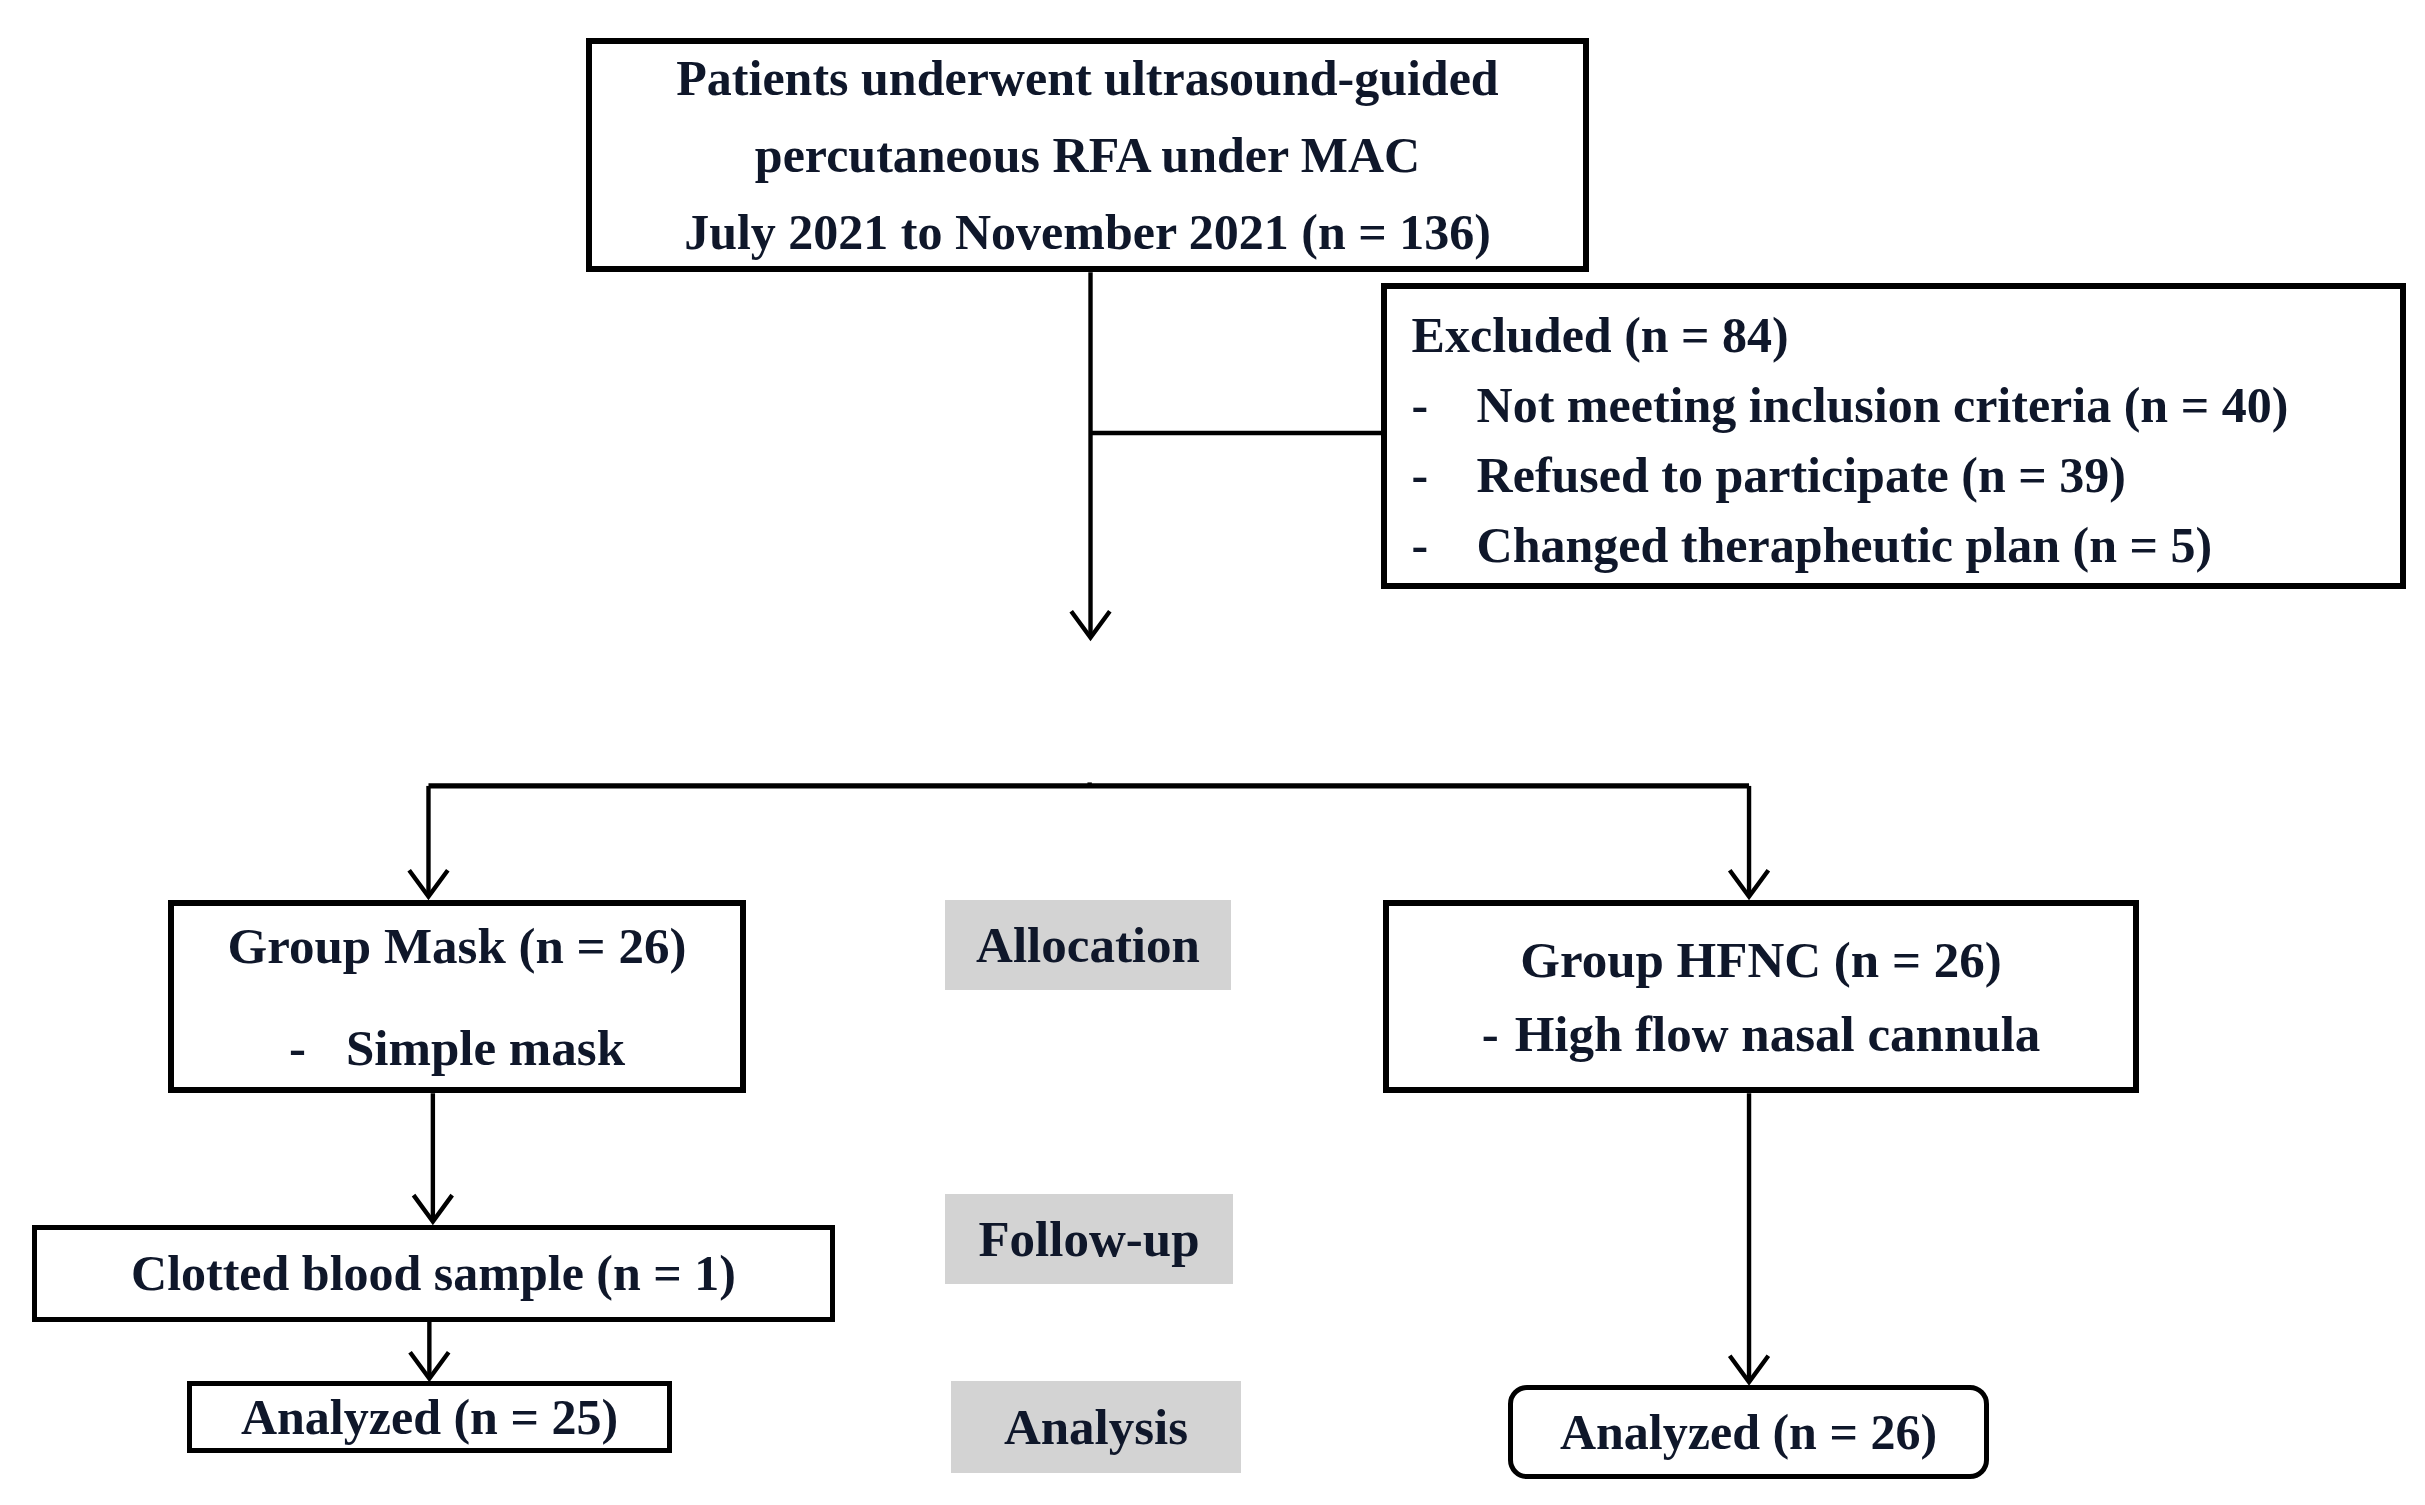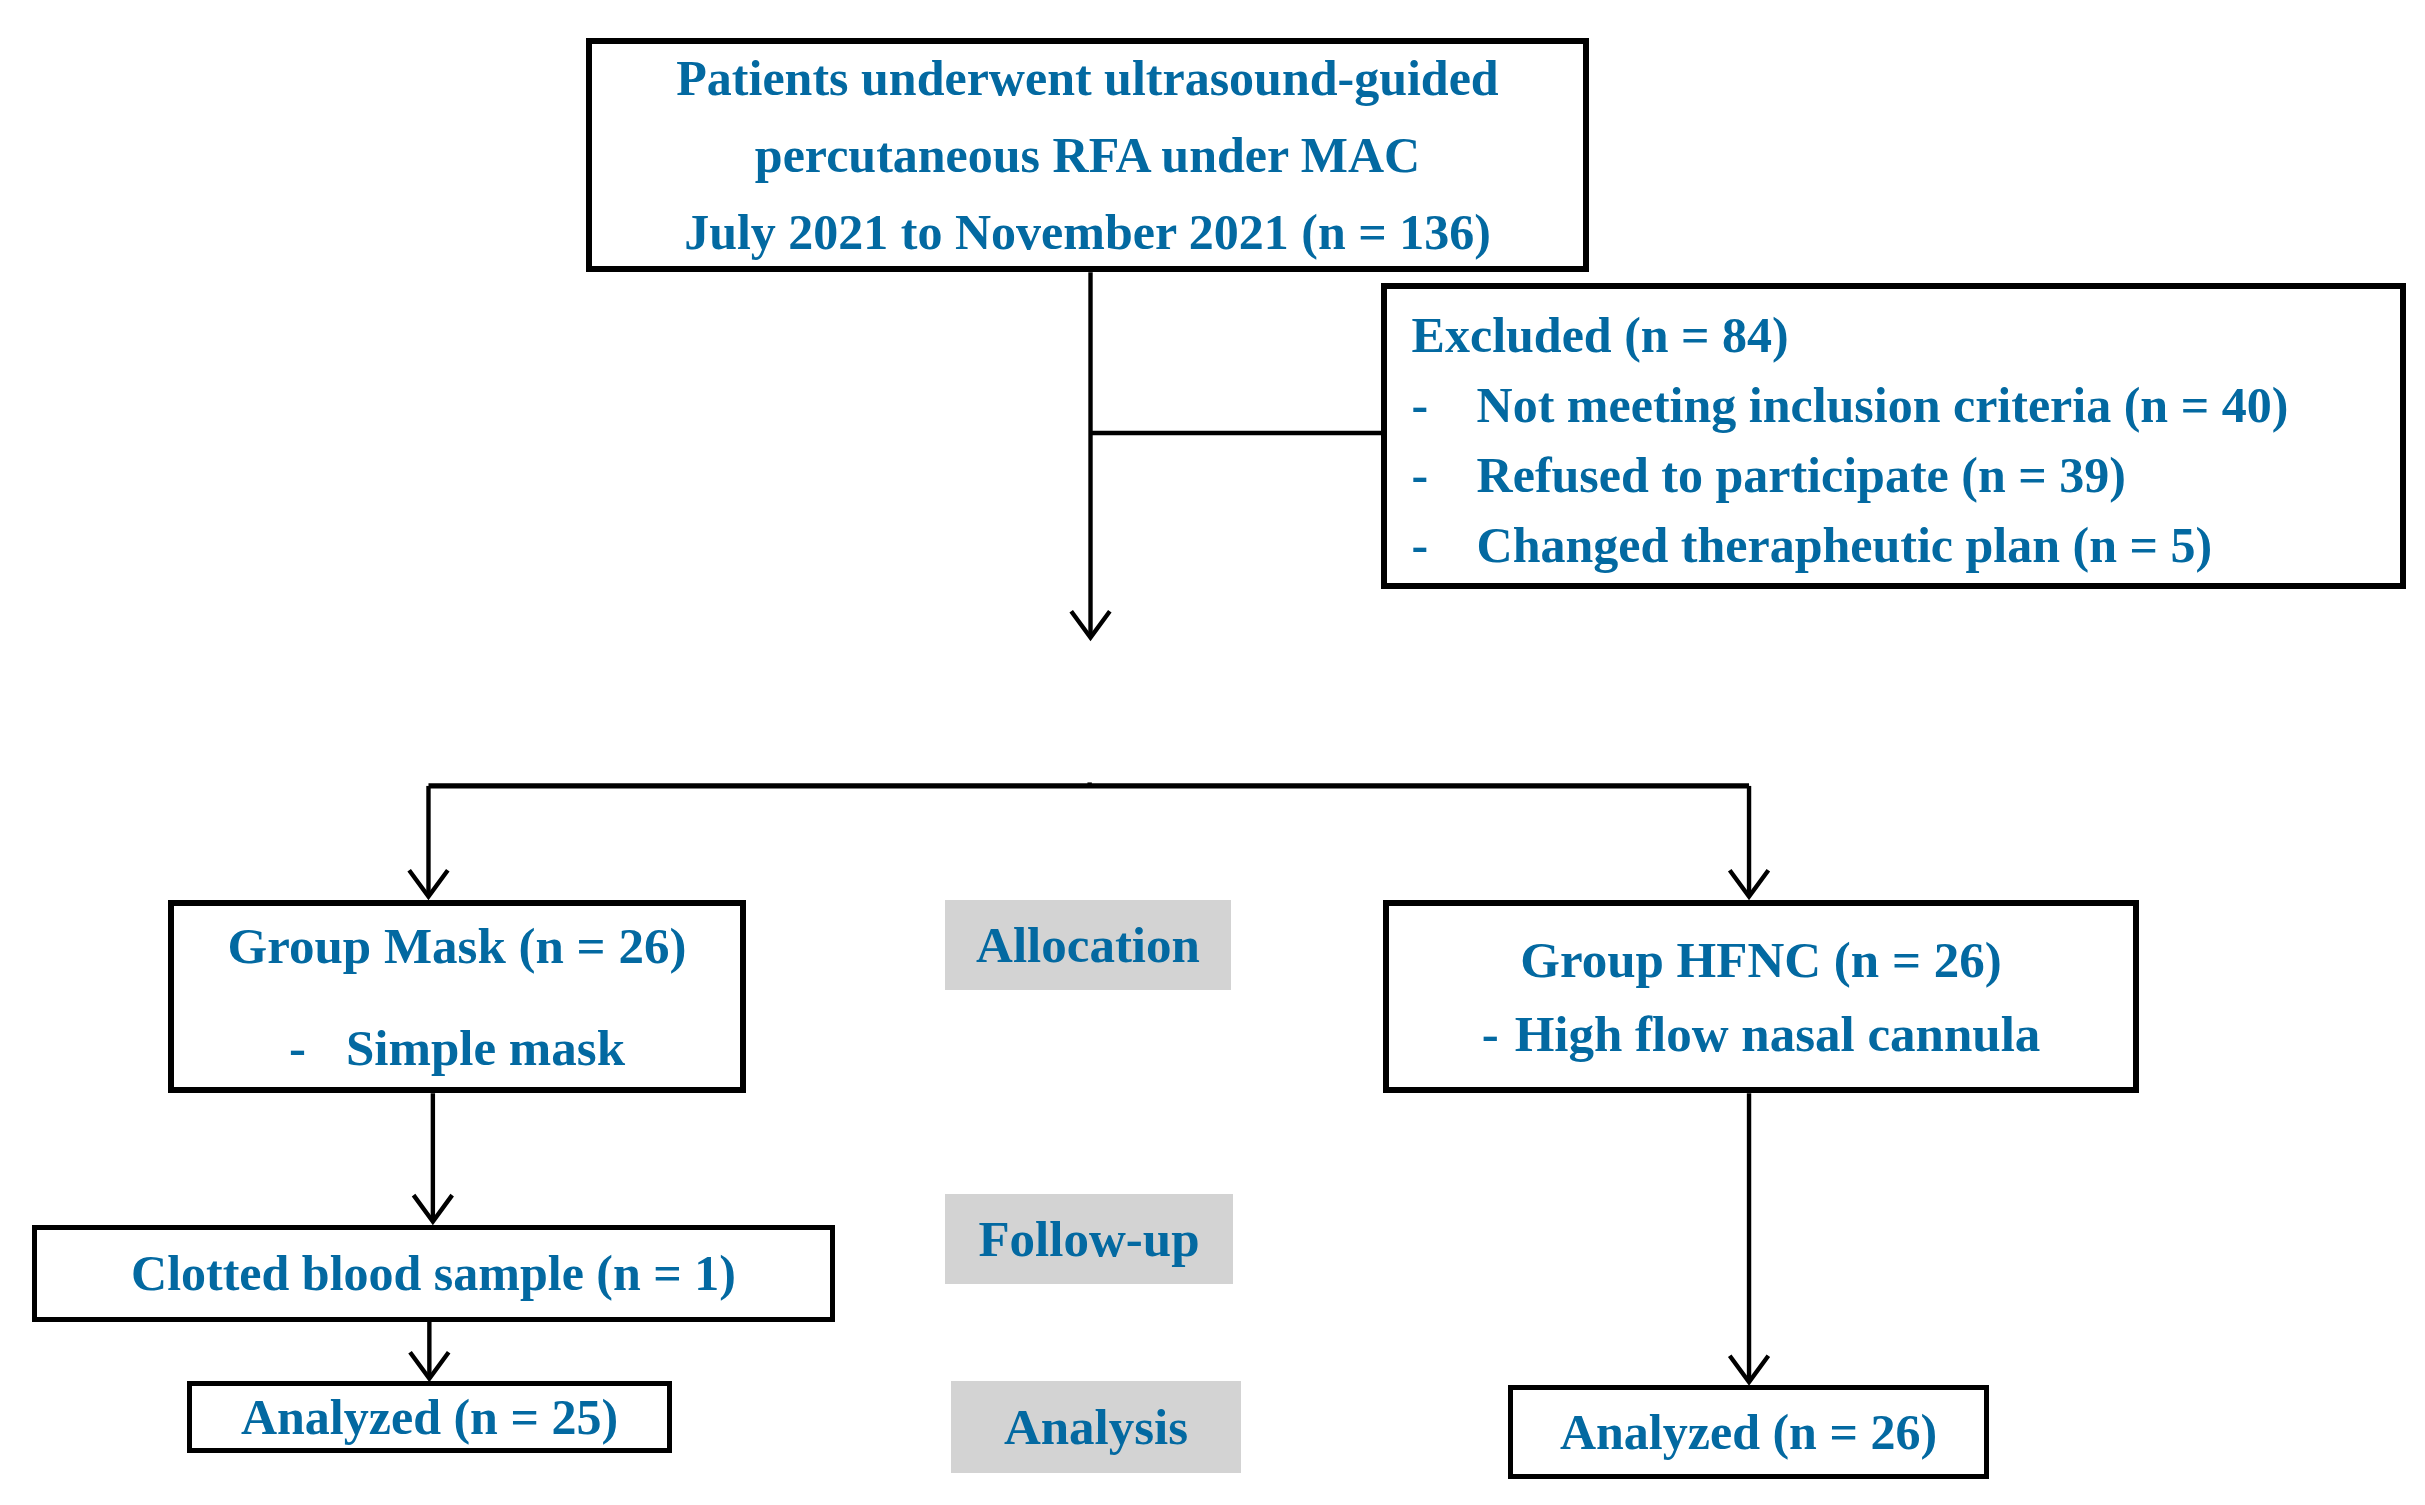--- a/index.html
+++ b/index.html
@@ -7,21 +7,21 @@
     padding: 0;
     background: #ffffff;
   }
   #canvas {
     position: relative;
     width: 2426px;
     height: 1506px;
     background: #ffffff;
     font-family: "Liberation Serif", "DejaVu Serif", serif;
     font-weight: bold;
-    color: #0369a1;
+    color: #0f172a;
   }
   #connectors {
     position: absolute;
     left: 0; top: 0;
     width: 2426px;
     height: 1506px;
     z-index: 0;
   }
   .node {
     position: absolute;
@@ -57,21 +57,21 @@
   }
 
   
   #enrollment-box   { left: 586px;  top: 38px;   width: 1003px; height: 234px; }
   #excluded-box     { left: 1381px; top: 283px;  width: 1025px; height: 306px; border-width: 6.1px; }
   #randomized-box   { left: 807px;  top: 639px;  width: 565px;  height: 143px; }
   #group-mask-box   { left: 168px;  top: 900px; width: 578px;  height: 193px; gap: 28px; }
   #group-hfnc-box   { left: 1375px; top: 900px; width: 756px;  height: 193px; margin-left: 8px; }
   #clotted-box      { left: 32px;   top: 1225px; width: 803px;  height: 97px; border-width: 5.3px; }
   #analyzed-mask-box{ left: 187px;  top: 1381px; width: 485px;  height: 72px; border-width: 5.3px; }
-  #analyzed-hfnc-box{ left: 1508px; top: 1385px; width: 481px;  height: 94px; border-width: 5.3px; }
+  #analyzed-hfnc-box{ left: 1508px; top: 1385px; width: 481px;  height: 94px; border-width: 5.3px; border-radius: 19px; }
 
   #allocation-label { left: 945px; top: 900px; width: 286px; height: 90px; }
   #followup-label   { left: 945px; top: 1194px; width: 288px; height: 90px; }
   #analysis-label   { left: 951px; top: 1381px; width: 290px; height: 92px; }
 </style>
 </head>
 <body>
 
 <div id="canvas">
 

